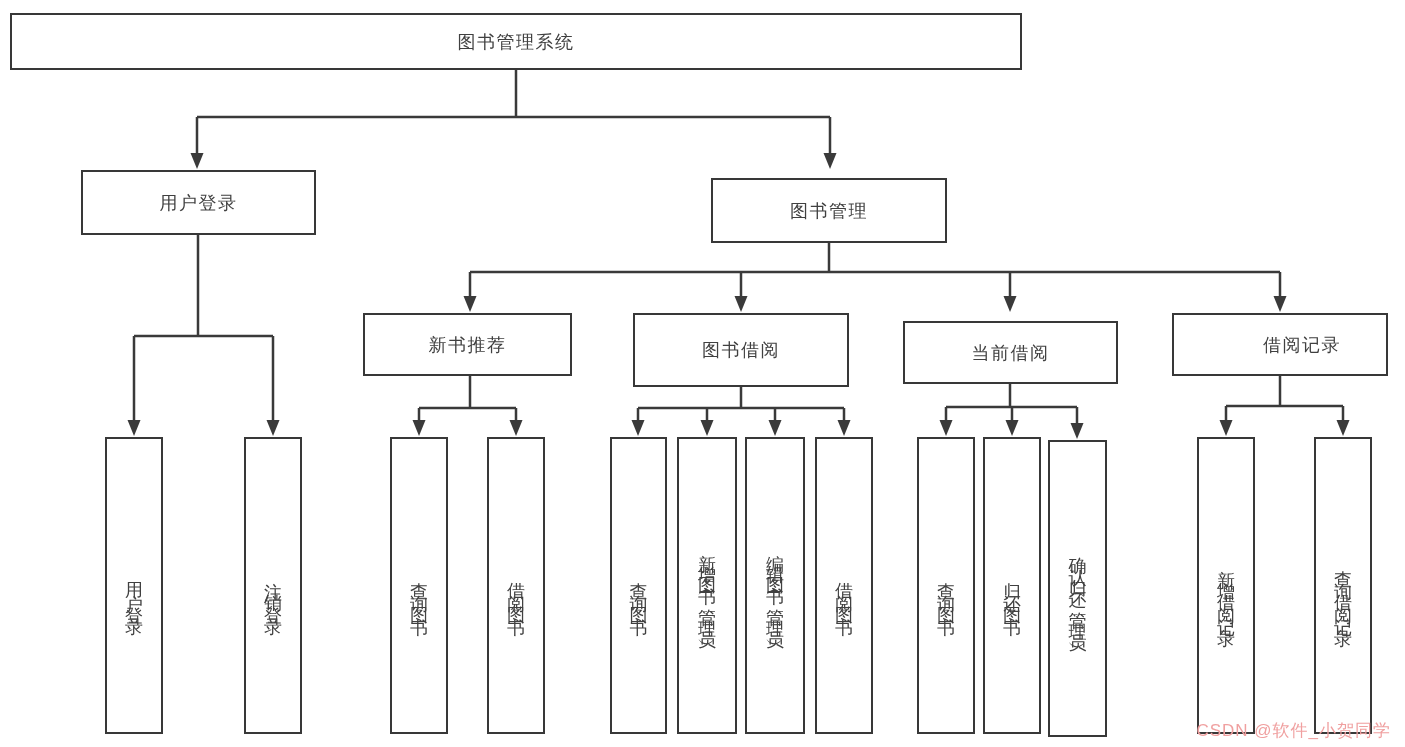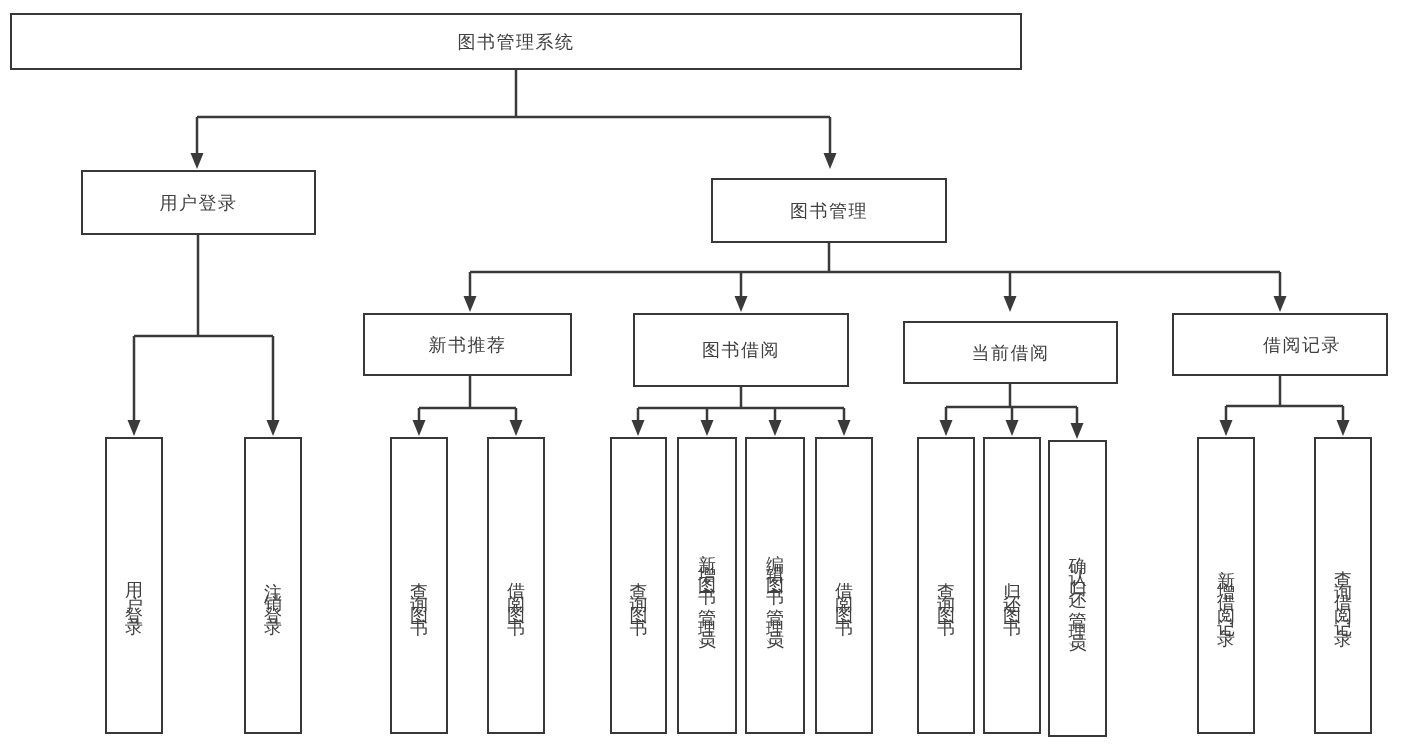--- a/index.html
+++ b/index.html
@@ -91,13 +91,14 @@
   <div class="box leaf long" style="left:745px;top:437px;width:60px;height:297px;">编辑图书（管理员）</div>
   <div class="box leaf" style="left:815px;top:437px;width:58px;height:297px;">借阅图书</div>
 
   <div class="box leaf" style="left:917px;top:437px;width:58px;height:297px;">查询图书</div>
   <div class="box leaf" style="left:983px;top:437px;width:58px;height:297px;">归还图书</div>
   <div class="box leaf long" style="left:1048px;top:440px;width:59px;height:297px;">确认归还（管理员）</div>
 
   <div class="box leaf" style="left:1197px;top:437px;width:58px;height:297px;">新增借阅记录</div>
   <div class="box leaf" style="left:1314px;top:437px;width:58px;height:297px;">查询借阅记录</div>
 
+  <div class="watermark">CSDN @软件_小贺同学</div>
 </div>
 
 </body></html>

